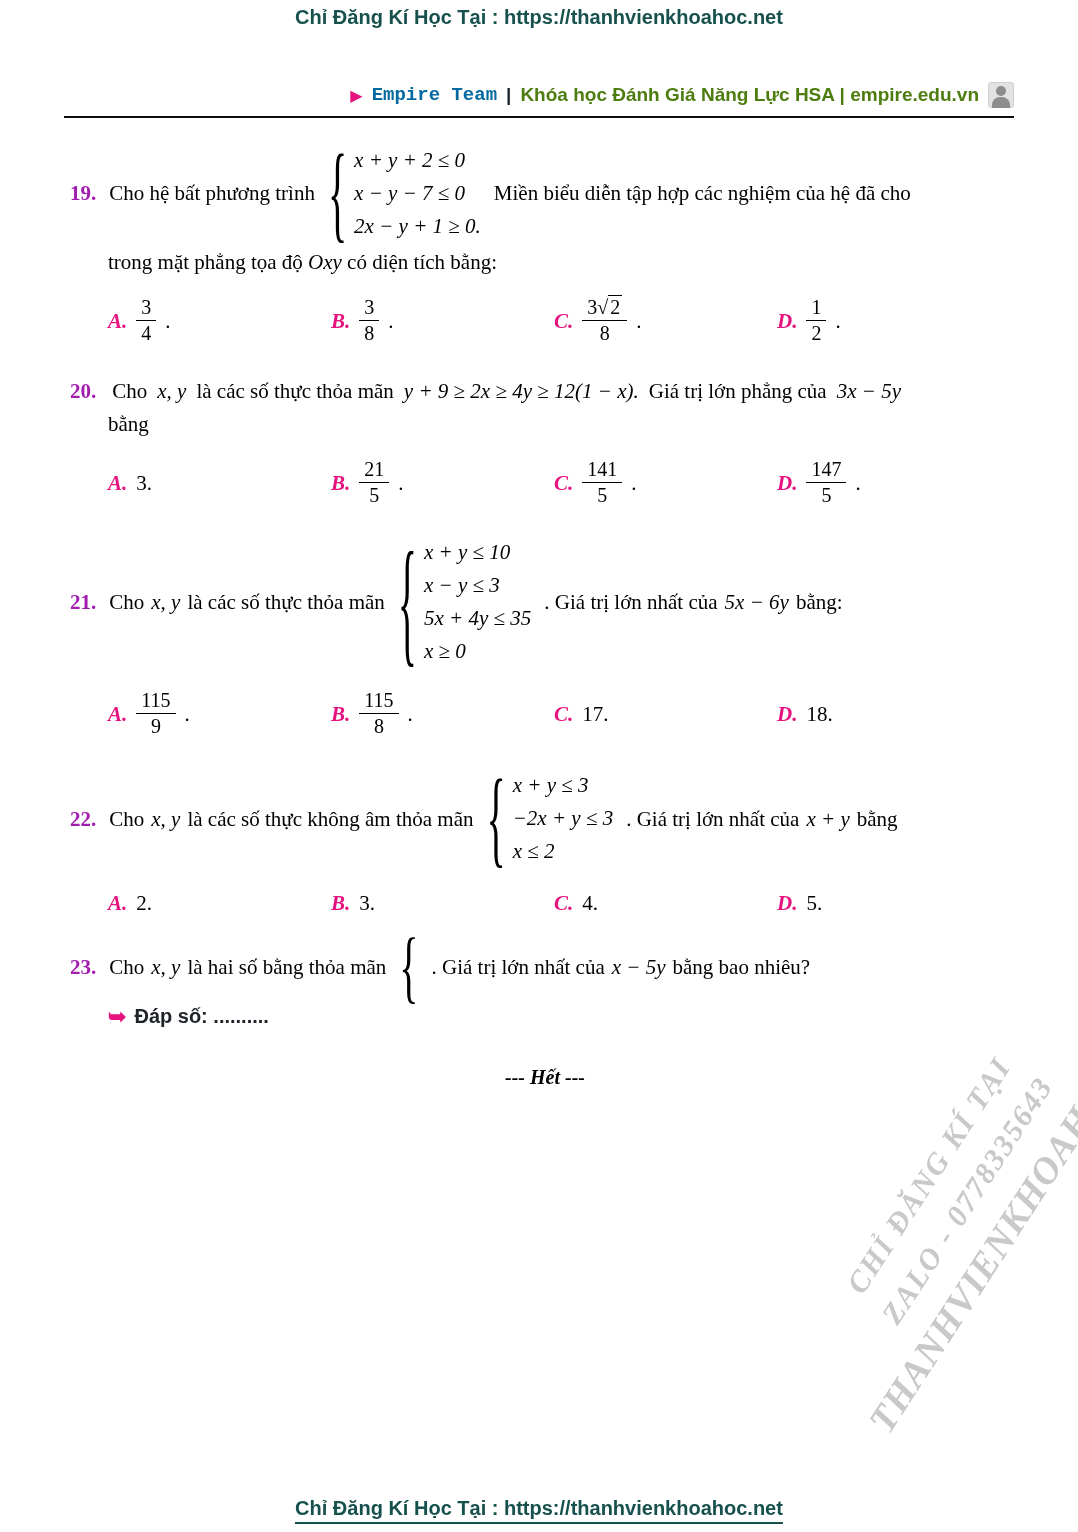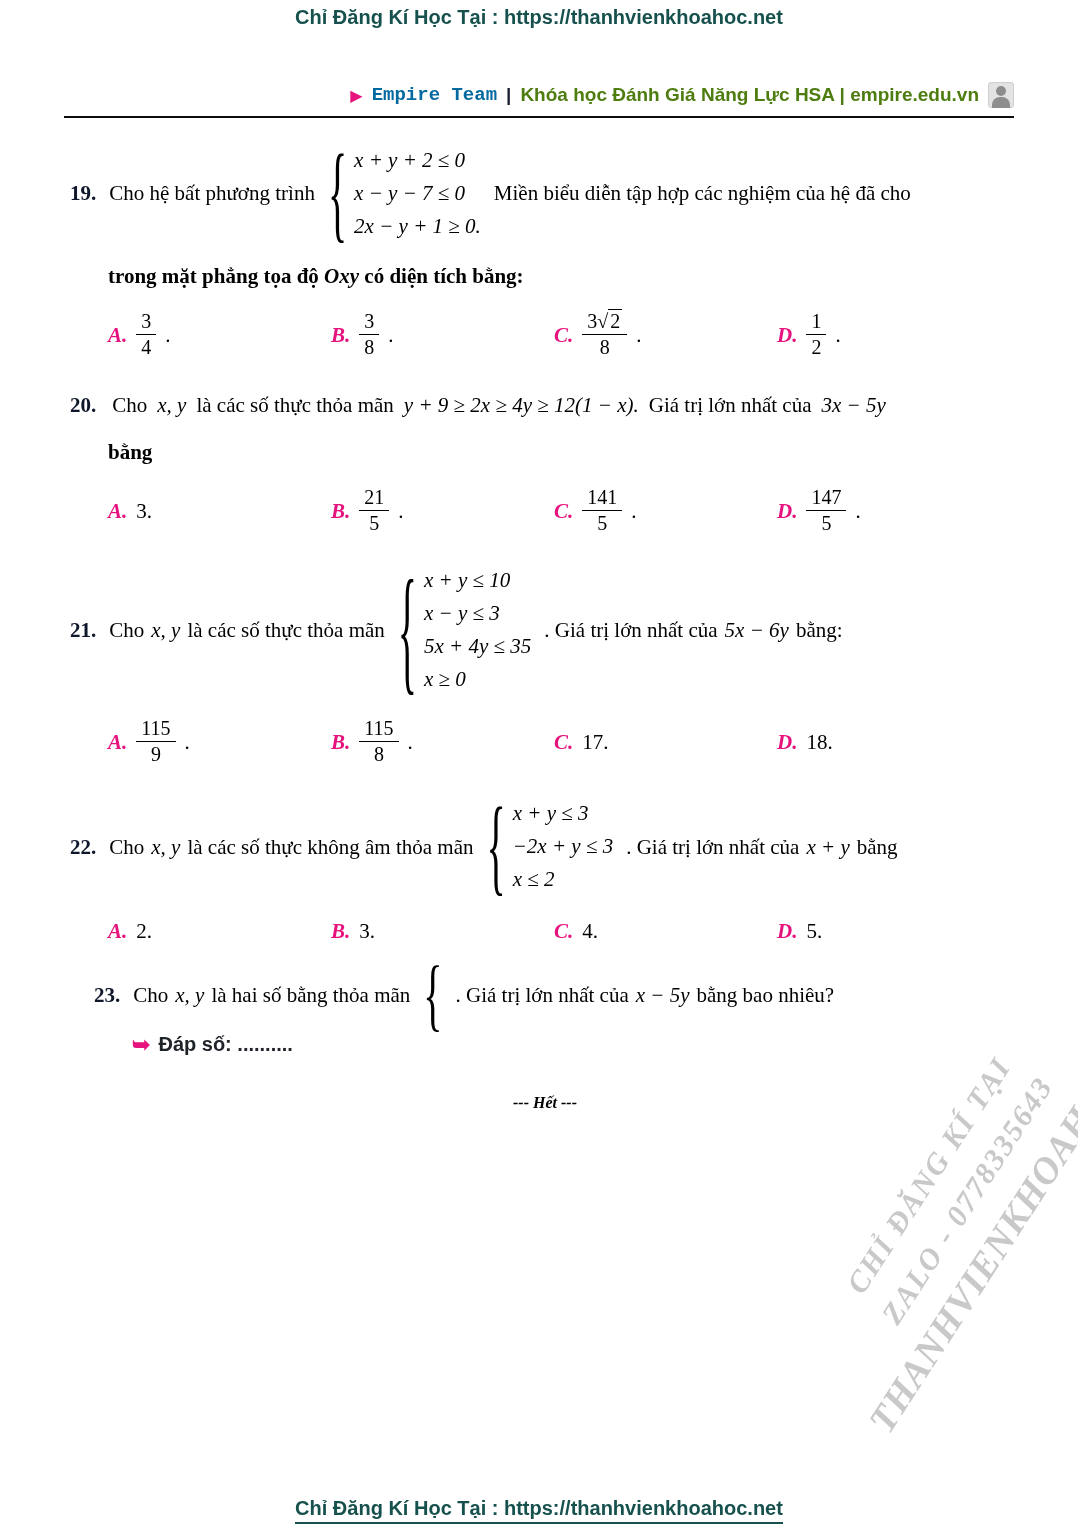--- a/index.html
+++ b/index.html
@@ -28,24 +28,24 @@
   .logo .head{position:absolute;left:8px;top:4px;width:10px;height:10px;border-radius:50%;background:#8d8d8d;}
   .logo .bodyp{position:absolute;left:4px;top:15px;width:18px;height:12px;border-radius:8px 8px 0 0;background:#8d8d8d;}
   .rule{position:absolute;top:116px;left:64px;right:64px;border-top:2px solid #0d0d0d;}
   .bottom-link{
     position:absolute;bottom:8px;left:0;width:100%;text-align:center;
     font-family:"Liberation Sans", sans-serif;font-size:20px;font-weight:600;color:#17514d;
   }
   .bottom-link .u{display:inline-block;border-bottom:2px solid #17514d;padding-bottom:2px;}
   
   .content{position:absolute;top:128px;left:70px;right:58px;font-size:21px;line-height:1.45;}
-  .qnum{color:#0f172a;font-weight:bold;margin-right:6px;white-space:nowrap;}
+  .qnum{color:#a21caf;font-weight:bold;margin-right:6px;white-space:nowrap;}
   .qline{display:flex;align-items:center;gap:7px;flex-wrap:nowrap;}
   .qline.base{align-items:baseline;flex-wrap:wrap;gap:10px;}
-  .qcont{margin-left:38px;margin-top:16px;font-weight:bold;}
+  .qcont{margin-left:38px;margin-top:2px;}
   .m{font-style:italic;}
   .txt{white-space:nowrap;}
   
   .sys{display:inline-flex;align-items:center;margin:2px 6px;}
   .sys .brace{font-family:"Liberation Serif", serif;font-size:40px;line-height:1;display:inline-block;transform-origin:center;font-weight:400;}
   .sys.l2 .brace{transform:scaleY(2.0);}
   .sys.l3 .brace{transform:scaleY(2.7);}
   .sys.l4 .brace{transform:scaleY(3.5);}
   .sys .lines{display:flex;flex-direction:column;margin-left:7px;}
   .sys .lines .m{line-height:33px;white-space:nowrap;}
@@ -54,36 +54,36 @@
   .opt{flex:0 0 223px;display:flex;align-items:center;gap:9px;}
   .optletter{color:#e6127d;font-weight:bold;font-style:italic;}
   .optval{color:#000;}
   .frac{display:inline-flex;flex-direction:column;text-align:center;vertical-align:middle;font-size:20px;line-height:1.25;}
   .frac .num{border-bottom:1.5px solid #000;padding:0 5px;}
   .frac .den{padding:0 5px;}
   .rad{border-top:1.5px solid #000;padding:0 2px;}
   
   .answer-line{margin-left:38px;margin-top:12px;font-family:"Liberation Sans", sans-serif;font-weight:bold;font-size:20px;color:#20242a;display:flex;align-items:center;gap:8px;}
   .answer-icon{color:#e6127d;font-size:22px;font-weight:bold;}
-  .het{margin-top:30px;text-align:center;font-weight:bold;font-style:italic;font-size:16px;}
+  .het{margin-top:30px;text-align:center;font-weight:bold;font-style:italic;font-size:20px;}
   
   .watermark{
     position:absolute;left:730px;top:1130px;width:480px;text-align:center;
     transform:rotate(-57deg);color:#c9c9c9;font-family:"Liberation Serif", serif;
     font-style:italic;font-weight:bold;pointer-events:none;
   }
   .watermark .w1{font-size:30px;letter-spacing:2px;line-height:46px;}
   .watermark .w2{font-size:30px;letter-spacing:2px;line-height:46px;}
   .watermark .w3{font-size:38px;letter-spacing:1px;line-height:52px;}
   
   .q19{margin-top:14px;}
   .q20{margin-top:30px;}
   .q21{margin-top:26px;}
   .q22{margin-top:28px;}
-  .q23{margin-top:26px;margin-left:24px;}
+  .q23{margin-top:26px;}
 </style>
 </head>
 <body>
 
 <div class="top-link">Chỉ Đăng Kí Học Tại : https://thanhvienkhoahoc.net</div>
 
 <div class="brand-row">
   <span class="brand-arrow">▶</span>
   <span class="brand-team">Empire Team</span>
   <span class="brand-sep">|</span>
@@ -152,21 +152,21 @@
     </div>
   </div>
 
   <div class="q20">
     <div class="qline base">
       <span class="qnum">20.</span>
       <span>Cho</span>
       <span class="m">x, y</span>
       <span>là các số thực thỏa mãn</span>
       <span class="m">y + 9 ≥ 2x ≥ 4y ≥ 12(1 − x).</span>
-      <span>Giá trị lớn nhất của</span>
+      <span>Giá trị lớn phẳng của</span>
       <span class="m">3x − 5y</span>
     </div>
     <div class="qcont">
       <span>bằng</span>
     </div>
     <div class="opts">
       <span class="opt">
         <span class="optletter">A.</span>
         <span class="optval">3.</span>
       </span>

